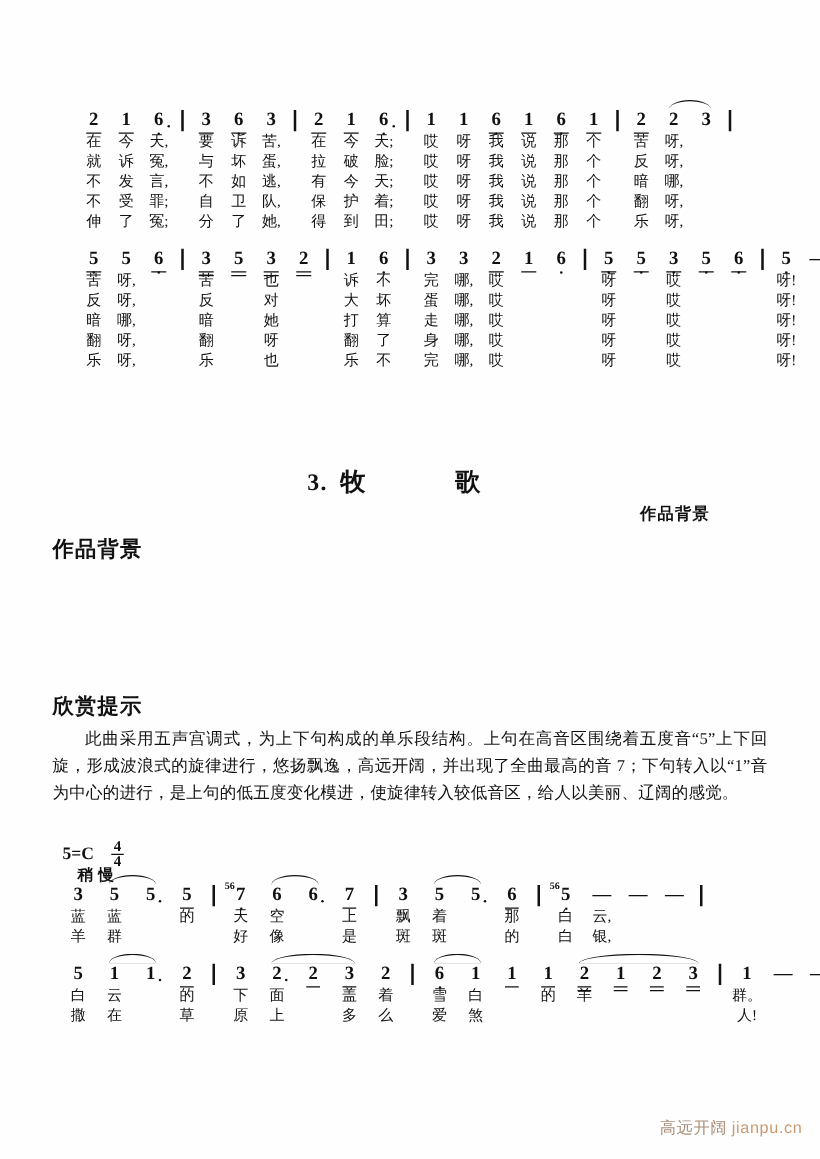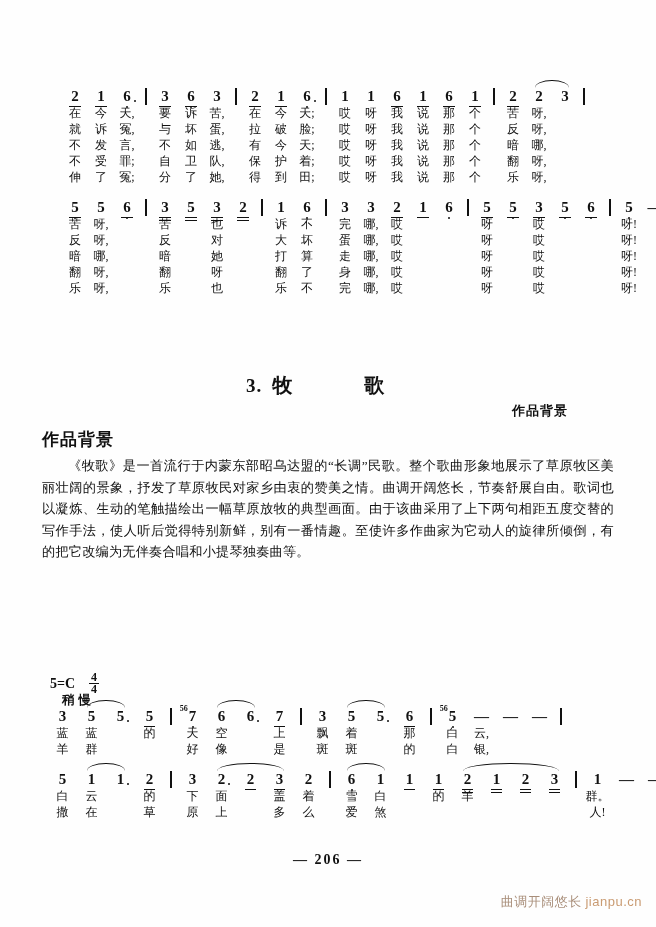--- a/index.html
+++ b/index.html
@@ -673,23 +673,26 @@
       </div>
     </div>
 
   <div id="song-title">
     <span class="tnum">3.</span><span class="tname">牧　歌</span>
   </div>
   <div id="composer">作品背景</div>
 
   <div id="sec-background">
     <div class="sec-head">作品背景</div>
-    <p class="body-p">《牧歌》是一首流行于内蒙东部昭乌达盟的“长调”民歌。整个歌曲形象地展示了草原牧区美丽壮阔的景象，抒发了草原牧民对家乡由衷的赞美之情。曲调开阔悠长，节奏舒展自由。歌词也以凝炼、生动的笔触描绘出一幅草原放牧的典型画面。由于该曲采用了上下两句相距五度交替的写作手法，使人听后觉得特别新鲜，别有一番情趣。至使许多作曲家为它动人的旋律所倾倒，有的把它改编为无伴奏合唱和小提琴独奏曲等。</p>
   </div>
 
+  <div id="sec-appreciation">
+    <div class="sec-head">欣赏提示</div>
+    <p class="body-p">此曲采用五声宫调式，为上下句构成的单乐段结构。上句在高音区围绕着五度音“5”上下回旋，形成波浪式的旋律进行，悠扬飘逸，高远开阔，并出现了全曲最高的音 7；下句转入以“1”音为中心的进行，是上句的低五度变化模进，使旋律转入较低音区，给人以美丽、辽阔的感觉。</p>
+  </div>
 
   <div id="bottom-score">
     <div class="keysig">
       <span>5=C</span>
       <span class="timesig">
         <span class="num">4</span>
         <span class="den">4</span>
       </span>
     </div>
     <div id="tempo-mark">稍慢</div>
@@ -968,19 +971,18 @@
                 <div class="lyric" style="width: 29px;">人!</div>
                 <div class="lyric" style="width: 29px;"></div>
                 <div class="lyric" style="width: 29px;"></div>
               </div>
             </div>
           </div>
         </div>
       </div>
   </div>
 
-  <div id="page-number">— 206 —</div>
   <div id="watermark">
-    <span class="wm-cn">曲调开阔悠长</span>
+    <span class="wm-cn">高远开阔</span>
     <span class="wm-en">jianpu.cn</span>
   </div>
 
 </div>
 
 </body></html>

